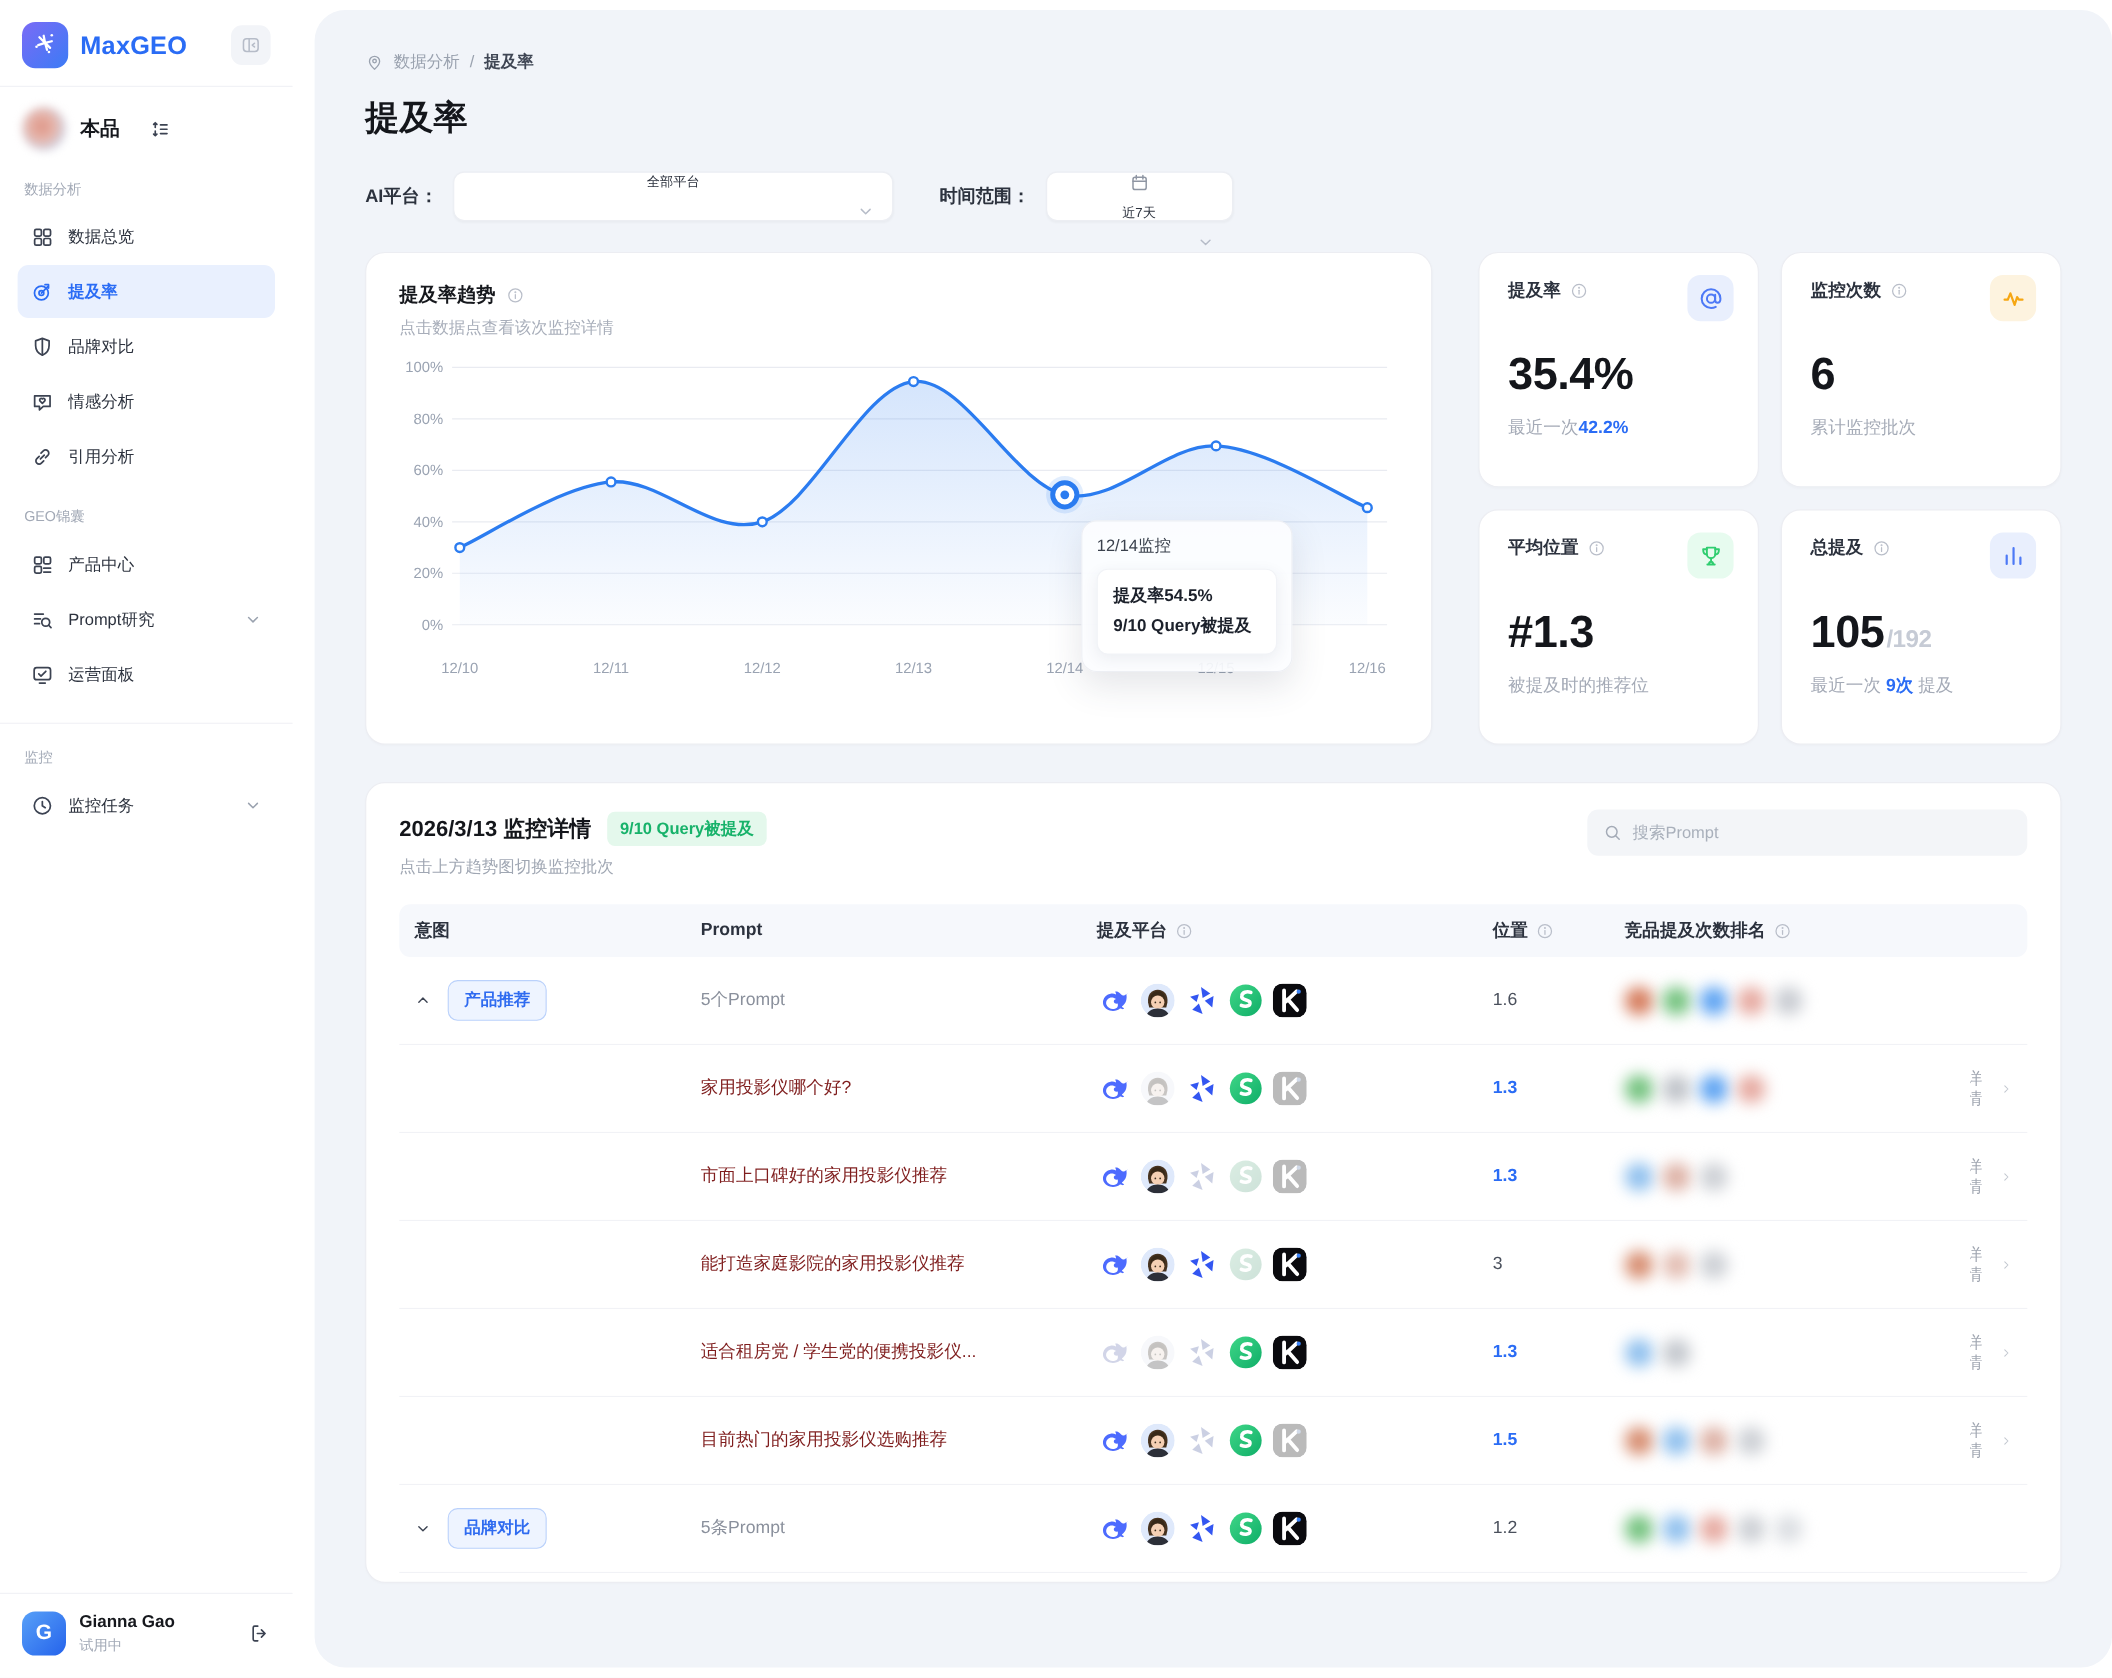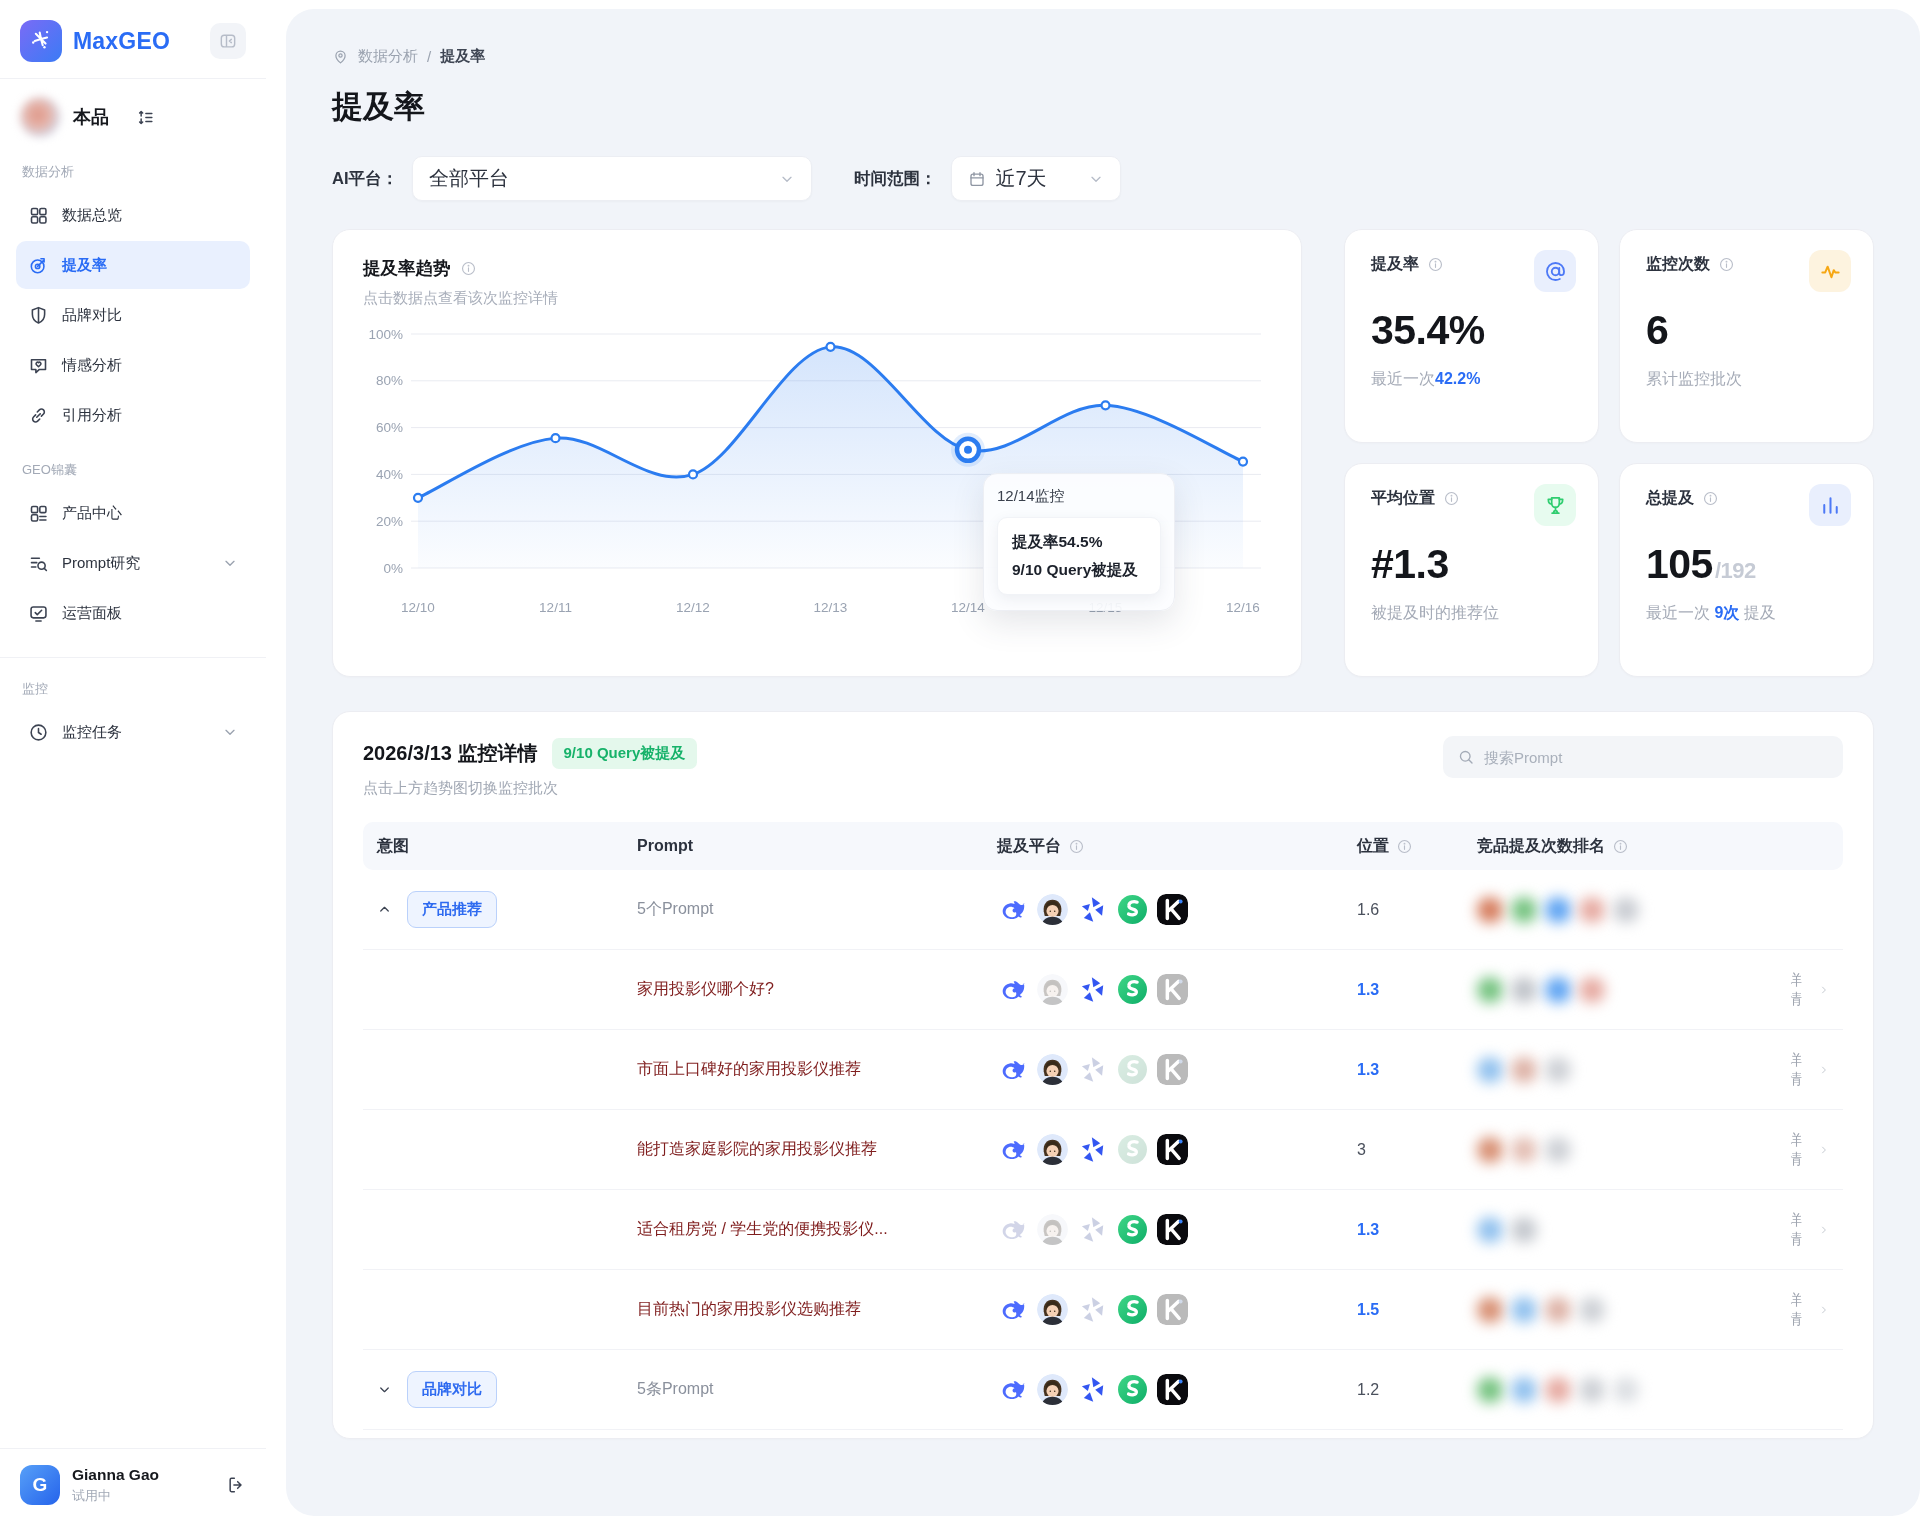--- a/index.html
+++ b/index.html
@@ -48,21 +48,21 @@
   
   .main { flex:1; padding:9px 13px 9px 20px; }
   .panel { background:#f1f4f9; border-radius:28px; height:100%; padding:38px 46px; position:relative; overflow:hidden; }
   .breadcrumb { display:flex; align-items:center; gap:9px; font-size:15px; color:#9aa2af; }
   .breadcrumb svg { width:18px; height:18px; }
   .crumb-current { color:#3f4654; font-weight:600; }
   .page-title { font-size:31px; font-weight:800; color:#14161b; margin-top:20px; }
   .filters { display:flex; align-items:center; gap:14px; margin-top:28px; }
   .f-label { font-size:16.5px; color:#2c323e; font-weight:600; }
   .select { background:#fff; border:1px solid #eceef3; border-radius:10px; height:45px; display:flex; align-items:center;
-    gap:10px; padding:0 16px; font-size:20px; color:#2c323e; cursor:pointer; box-shadow:0 1px 2px rgba(16,24,40,.03); }
+    gap:10px; padding:0 16px; font-size:12px; color:#2c323e; cursor:pointer; box-shadow:0 1px 2px rgba(16,24,40,.03);flex-direction:column; }
   .select-wide { width:400px; }
   .select-time { width:170px; margin-left:0; }
   .g2 { margin-left:28px; }
   .sel-chevron { margin-left:auto; color:#b6bcc8; display:flex; }
   .sel-chevron svg { width:16px; height:16px; }
   .cal-ic { color:#8f96a3; display:flex; }
   .cal-ic svg { width:18px; height:18px; }
 
   .cards-row { display:flex; gap:42px; margin-top:28px; }
   .card { background:#fff; border:1px solid #ecedf2; border-radius:18px; box-shadow:0 1px 2px rgba(16,24,40,.02); }
@@ -82,21 +82,21 @@
     box-shadow:0 4px 14px rgba(55,65,85,.08); padding:10px 14px; font-size:15.5px; font-weight:700; color:#1c212b; line-height:1.8; }
 
   
   .stats-grid { width:530px; display:grid; grid-template-columns:255px 255px; grid-template-rows:214px 214px; gap:20px; }
   .stat-card { position:relative; padding:24px 26px; }
   .s-label-row { display:flex; align-items:center; gap:8px; }
   .s-label { font-size:16px; font-weight:600; color:#2c323e; }
   .s-ico { position:absolute; right:22px; top:20px; width:42px; height:42px; border-radius:12px;
     display:flex; align-items:center; justify-content:center; }
   .s-ico svg { width:23px; height:23px; }
-  .s-value { font-size:41px; font-weight:800; color:#14161b; margin-top:32px; letter-spacing:-.5px; }
+  .s-value { font-size:41px; font-weight:800; color:#14161b; margin-top:42px; letter-spacing:-.5px; }
   .s-suffix { font-size:22px; font-weight:600; color:#c6cbd5; margin-left:2px; }
   .s-sub { font-size:16px; color:#a5abb7; margin-top:15px; }
   .s-sub .hl { color:#2a6cf5; font-weight:700; }
 
   
   .table-card { margin-top:34px; padding:26px 30px 8px; position:relative; }
   .t-head-row { display:flex; align-items:center; gap:14px; }
   .t-title { font-size:20px; font-weight:800; color:#14161b; }
   .t-badge { background:#e4f8ec; color:#17b26a; font-size:15px; font-weight:700; padding:6px 12px; border-radius:7px; }
   .t-sub { font-size:15px; color:#a0a7b3; margin-top:10px; }

